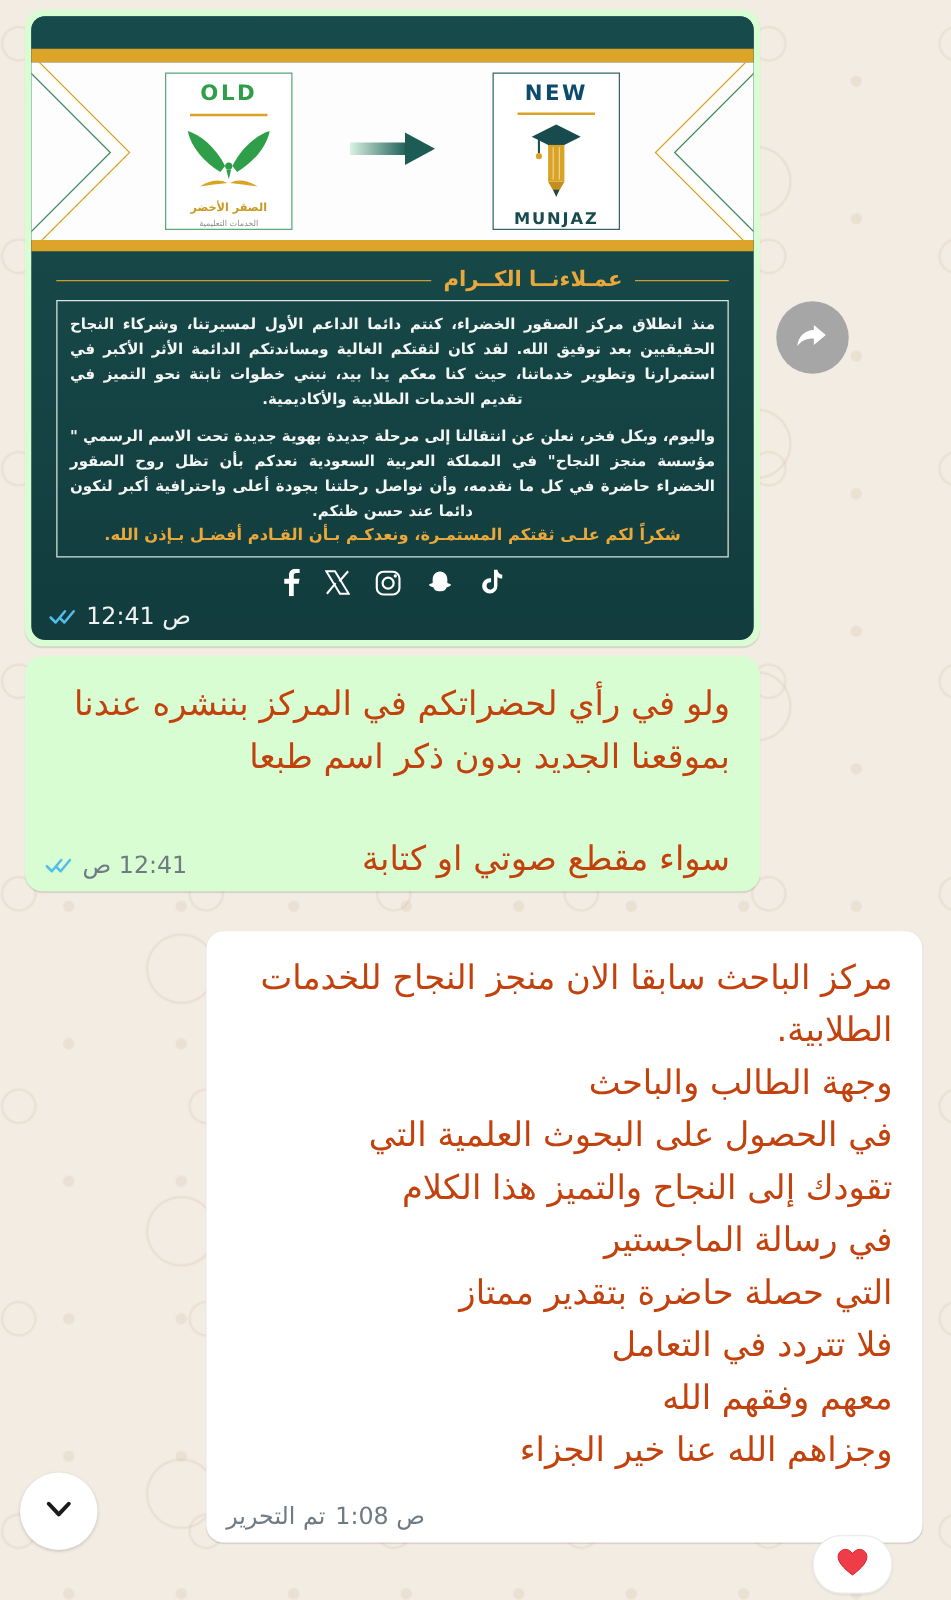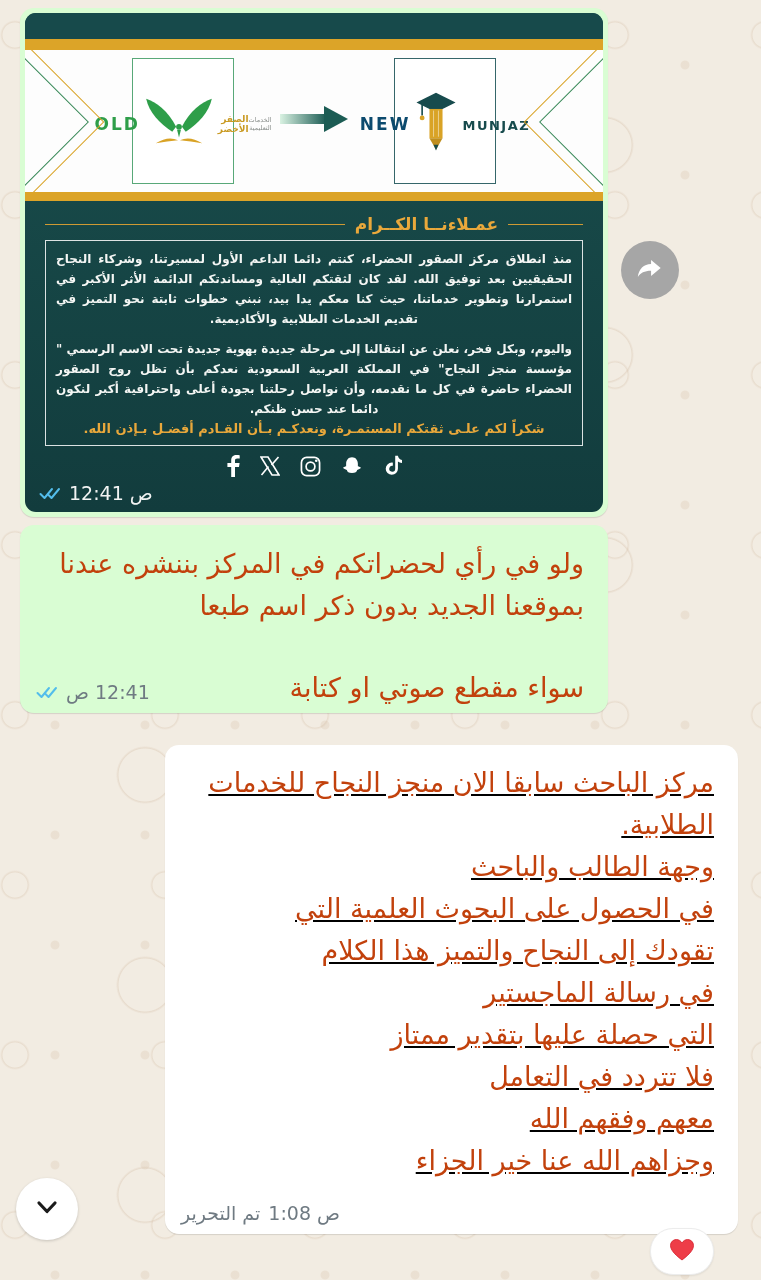--- a/index.html
+++ b/index.html
@@ -28,22 +28,22 @@
   .flyer{position:relative;width:100%;height:100%;border-radius:11px;overflow:hidden;
          display:flex;flex-direction:column;background:linear-gradient(#1a4f4e,#123c3d);}
   .flyer-topbar{height:26px;background:#174a4b;flex:none;}
   .goldbar{height:11px;background:#dca428;flex:none;}
   .goldbar2{height:9px;background:#dca428;flex:none;}
   .flyer-white{height:142px;background:#fdfdfd;flex:none;position:relative;overflow:hidden;
                display:flex;align-items:center;justify-content:center;gap:44px;}
   .diamond{position:absolute;transform:rotate(45deg);}
   .d-gold{border:1.5px solid #d9a326;}
   .d-green{border:1px solid #3b8a5a;}
-  .logo-box{width:102px;height:126px;background:#fff;display:flex;flex-direction:row;
-            align-items:center;justify-content:center;padding-top:6px;box-sizing:border-box;}
+  .logo-box{width:102px;height:126px;background:#fff;display:flex;flex-direction:column;
+            align-items:center;justify-content:space-between;padding-top:6px;box-sizing:border-box;}
   .old-box{border:1px solid #58a878;}
   .new-box{border:1px solid #35666a;}
   .logo-word{font-weight:bold;font-size:17px;letter-spacing:2px;}
   .old-word{color:#2e9e49;}
   .new-word{color:#0c4a6e;}
   .logo-underline{width:62px;height:2px;background:#d9a326;margin:3px 0 4px;}
   .logo-ar-title{color:#c99a22;font-size:9px;font-weight:bold;direction:rtl;}
   .logo-ar-sub{color:#8a8f8c;font-size:6.5px;direction:rtl;}
   .munjaz-word{color:#174b4d;font-weight:bold;font-size:13px;letter-spacing:1.5px;margin-top:2px;}
   .flyer-body{flex:1;position:relative;padding:0 20px;display:flex;flex-direction:column;color:#fff;}
@@ -63,21 +63,21 @@
   
   .fab{position:absolute;border-radius:50%;display:flex;align-items:center;justify-content:center;}
   #forward-fab{left:621px;top:241px;width:58px;height:58px;background:#a6a6a6;}
   #scroll-fab{left:16px;top:1178px;width:62px;height:62px;background:#ffffff;
               box-shadow:0 1px 3px rgba(0,0,0,0.18);}
   
   #text-bubble-out{left:20px;top:525px;width:588px;height:188px;box-sizing:border-box;
                    padding:18px 24px 44px;}
   #text-bubble-out .line2{margin-top:40px;}
   #text-bubble-in{left:165px;top:745px;width:573px;height:489px;box-sizing:border-box;
-                  padding:17px 24px 14px;text-decoration:underline;}
+                  padding:17px 24px 14px;}
   #reaction-pill{position:absolute;left:650px;top:1228px;width:62px;height:45px;background:#fff;
                  border:1px solid #ececec;border-radius:23px;display:flex;align-items:center;
                  justify-content:center;box-shadow:0 1px 2px rgba(0,0,0,0.08);}
 </style>
 </head>
 <body>
 
 <div class="bubble out" id="media-bubble">
   <div class="flyer">
     <div class="flyer-topbar"></div>
@@ -220,21 +220,21 @@
   </div>
 </div>
 
 <div class="bubble in" id="text-bubble-in">
   <div class="msg-text" dir="rtl">
     <div>مركز الباحث سابقا الان منجز النجاح للخدمات الطلابية.</div>
     <div>وجهة الطالب والباحث</div>
     <div>في الحصول على البحوث العلمية التي</div>
     <div>تقودك إلى النجاح والتميز هذا الكلام</div>
     <div>في رسالة الماجستير</div>
-    <div>التي حصلة عليها بتقدير ممتاز</div>
+    <div>التي حصلة حاضرة بتقدير ممتاز</div>
     <div>فلا تتردد في التعامل</div>
     <div>معهم وفقهم الله</div>
     <div>وجزاهم الله عنا خير الجزاء</div>
   </div>
   <div class="meta" style="gap:8px;">
     <span>تم التحرير</span>
     <span dir="ltr">1:08 ص</span>
   </div>
 </div>
 

